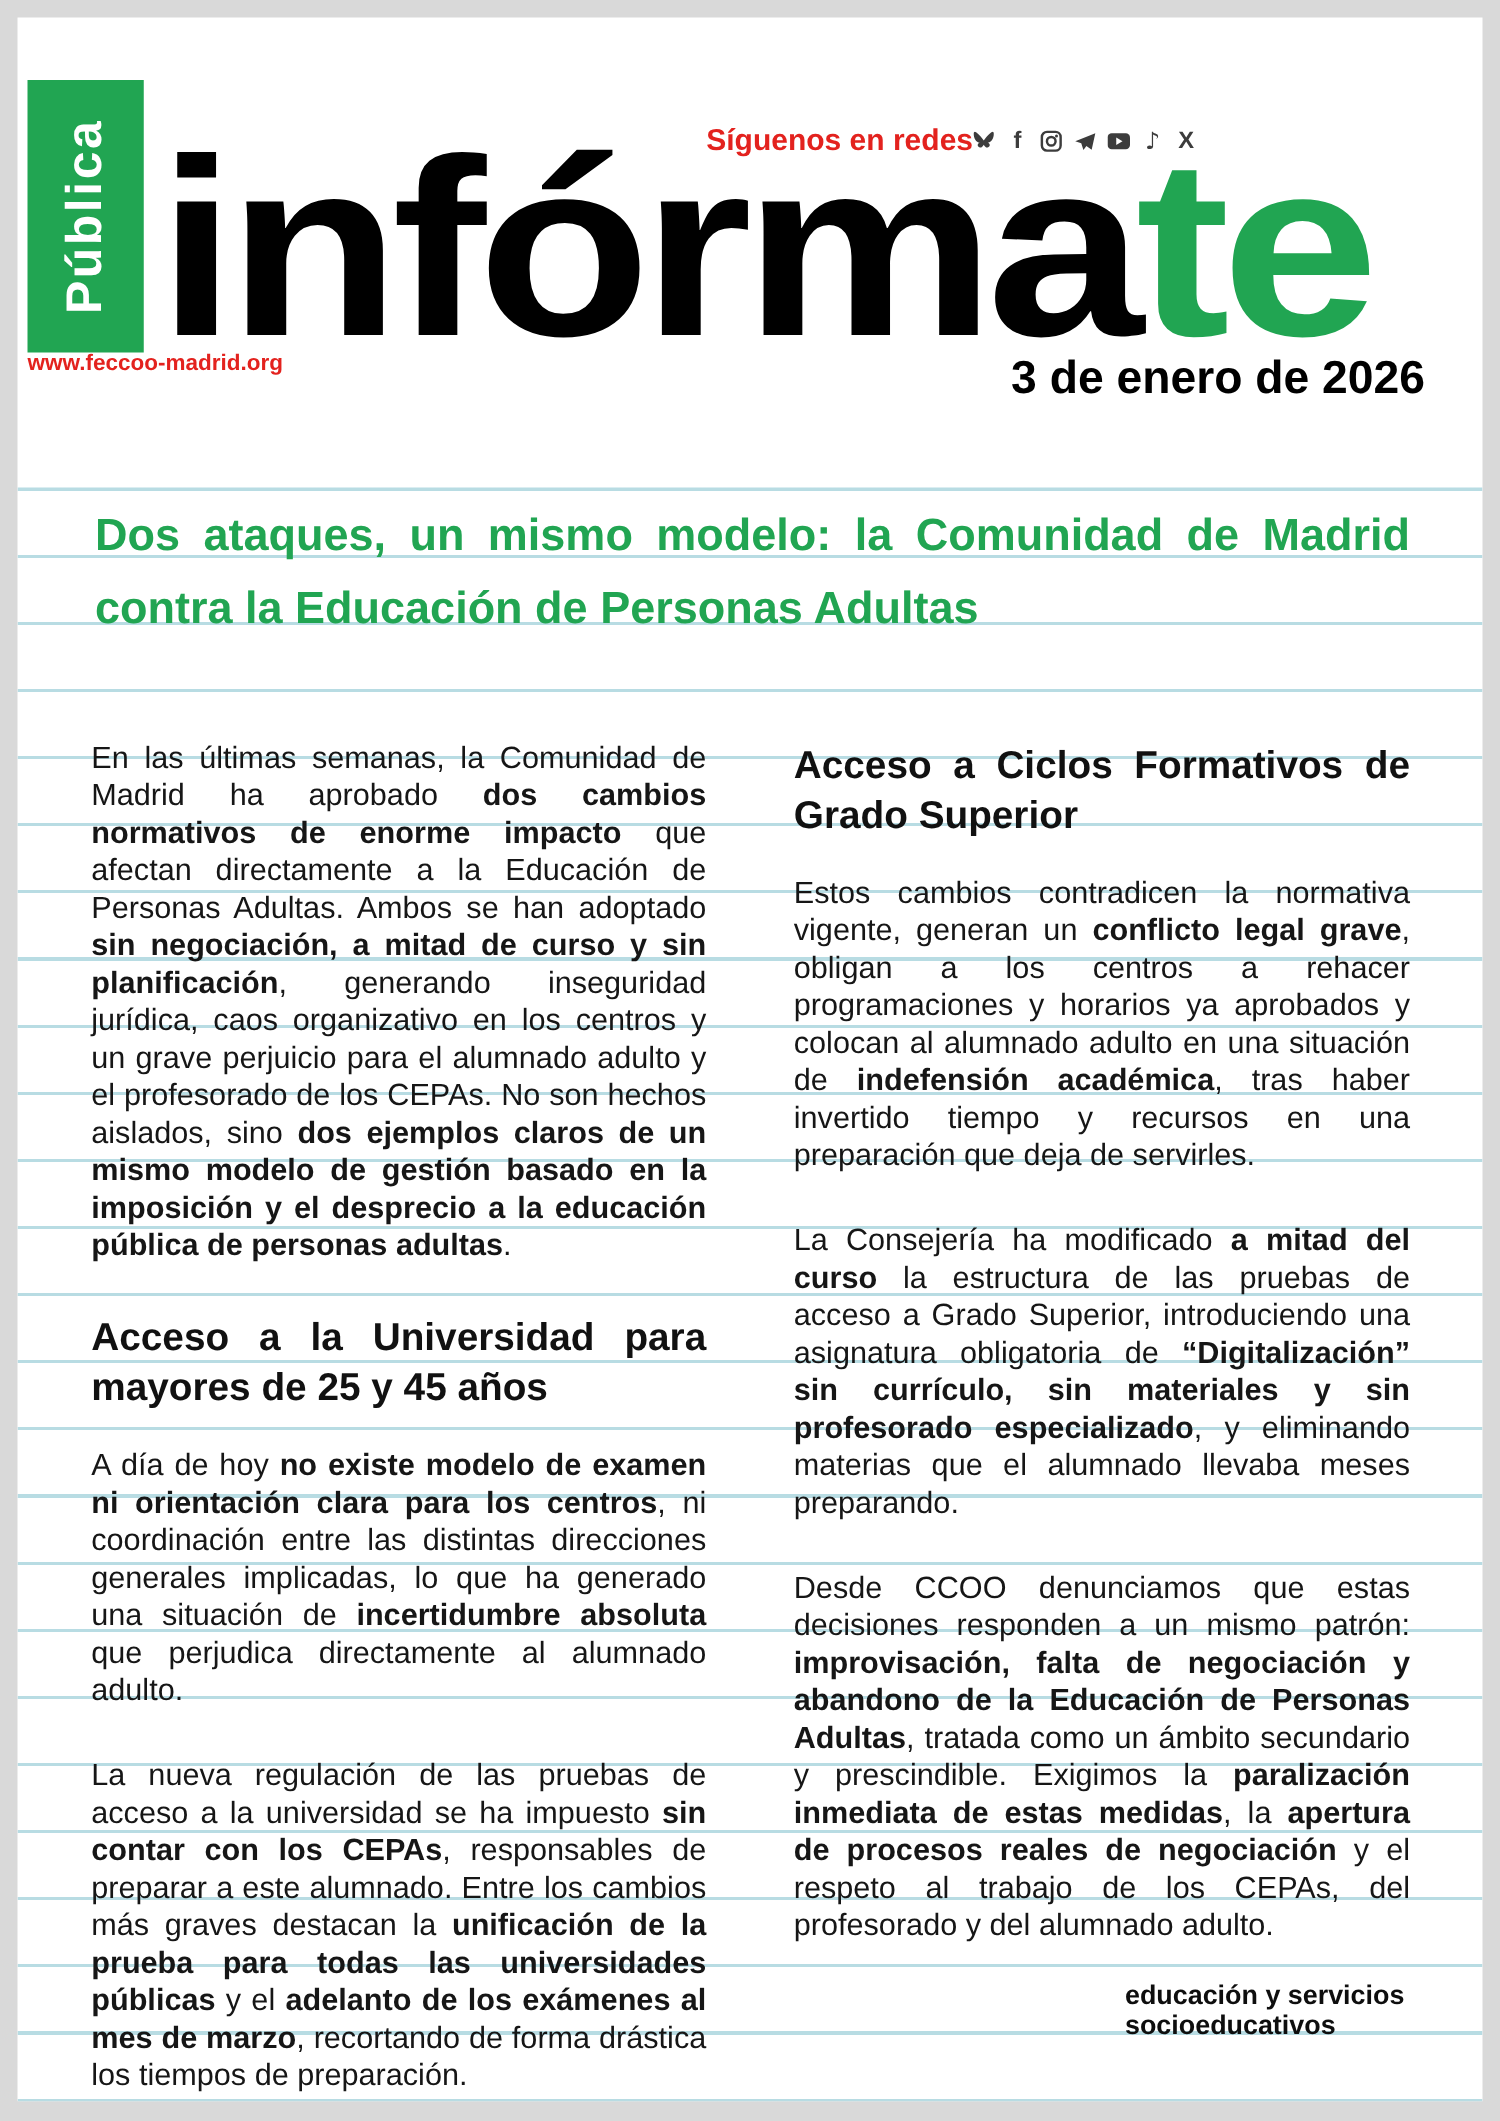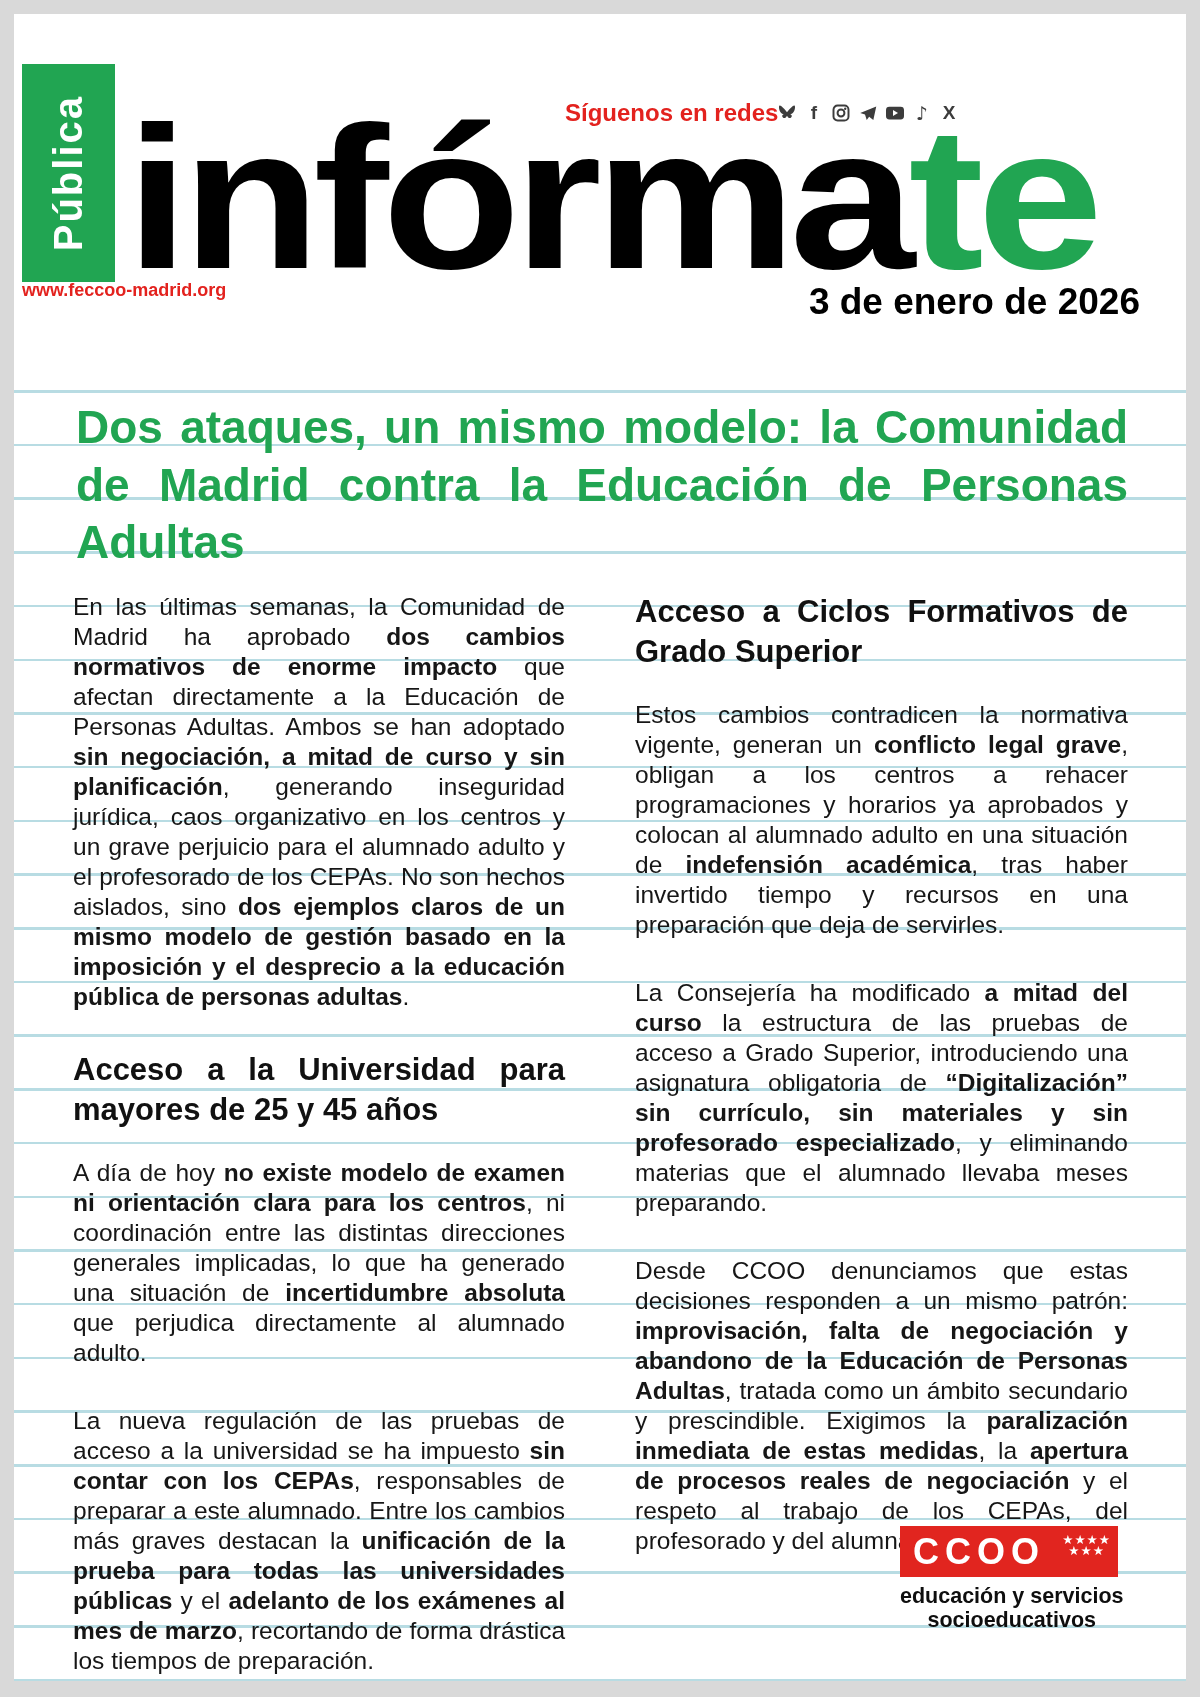--- a/index.html
+++ b/index.html
@@ -28,37 +28,37 @@
   .logo .logo-green{color:var(--green);}
   .follow{position:absolute;left:551px;top:84px;font-size:24px;line-height:30px;font-weight:bold;color:var(--red);}
   .social-row{position:absolute;left:764px;top:88px;display:flex;align-items:center;gap:9px;height:22px;}
   .social-row .sicon{display:inline-flex;align-items:center;justify-content:center;width:18px;height:18px;
     color:#3c3c3c;font-weight:bold;font-size:19px;line-height:18px;}
   .social-row svg{display:block;}
   .website{position:absolute;left:8px;top:266px;font-size:18px;font-weight:bold;color:var(--red);text-decoration:none;}
   .issue-date{position:absolute;right:46px;top:268px;font-size:37px;line-height:40px;font-weight:bold;color:#000000;}
   
   .headline{position:absolute;left:62px;top:385px;width:1052px;color:var(--green);
-    font-size:46px;line-height:57.5px;font-weight:bold;text-align:justify;}
+    font-size:36px;line-height:57.5px;font-weight:bold;text-align:justify;}
   
   .col{position:absolute;top:578px;color:var(--ink);}
   .col-left{left:59px;width:492px;}
   .col-right{left:621px;width:493px;}
   .col p{font-size:24.5px;line-height:30px;text-align:justify;margin:0 0 38px 0;}
   .col p b{font-weight:bold;}
   .col h2{font-size:31px;line-height:40px;font-weight:bold;text-align:justify;margin:0 0 28px 0;color:#111;}
   
   .ccoo-box{position:absolute;left:886px;top:1512px;width:218px;height:51px;background:var(--ccoo-red);}
   .ccoo-text{position:absolute;left:13px;top:0;height:51px;line-height:51px;color:#fff;
     font-weight:bold;font-size:36px;letter-spacing:6px;}
   .ccoo-stars{position:absolute;right:7px;top:8px;color:#fff;text-align:center;font-size:12.5px;line-height:11px;
     letter-spacing:1px;font-family:"DejaVu Sans",sans-serif;}
   .ccoo-stars span{display:block;white-space:nowrap;}
   .ccoo-tagline{position:absolute;left:886px;top:1570px;font-size:21.5px;line-height:24px;font-weight:bold;color:#0e0e0e;}
-  .ccoo-tagline span{display:block;text-align:center;}
+  .ccoo-tagline span{display:block;}
 </style>
 </head>
 <body>
 
 <div class="page">
   <div class="sheet">
     <div class="ruled"></div>
 
     <div class="publica-box">
       <span>Pública</span>
@@ -109,25 +109,18 @@
       <p>La nueva regulación de las pruebas de acceso a la universidad se ha impuesto <b>sin contar con los CEPAs</b>, responsables de preparar a este alumnado. Entre los cambios más graves destacan la <b>unificación de la prueba para todas las universidades públicas</b> y el <b>adelanto de los exámenes al mes de marzo</b>, recortando de forma drástica los tiempos de preparación.</p>
     </div>
 
     <div class="col col-right">
       <h2>Acceso a Ciclos Formativos de Grado Superior</h2>
       <p>Estos cambios contradicen la normativa vigente, generan un <b>conflicto legal grave</b>, obligan a los centros a rehacer programaciones y horarios ya aprobados y colocan al alumnado adulto en una situación de <b>indefensión académica</b>, tras haber invertido tiempo y recursos en una preparación que deja de servirles.</p>
       <p>La Consejería ha modificado <b>a mitad del curso</b> la estructura de las pruebas de acceso a Grado Superior, introduciendo una asignatura obligatoria de <b>“Digitalización” sin currículo, sin materiales y sin profesorado especializado</b>, y eliminando materias que el alumnado llevaba meses preparando.</p>
       <p>Desde CCOO denunciamos que estas decisiones responden a un mismo patrón: <b>improvisación, falta de negociación y abandono de la Educación de Personas Adultas</b>, tratada como un ámbito secundario y prescindible. Exigimos la <b>paralización inmediata de estas medidas</b>, la <b>apertura de procesos reales de negociación</b> y el respeto al trabajo de los CEPAs, del profesorado y del alumnado adulto.</p>
     </div>
 
-    <div class="ccoo-box">
-      <span class="ccoo-text">CCOO</span>
-      <span class="ccoo-stars">
-        <span>★★★★</span>
-        <span>★★★</span>
-      </span>
-    </div>
     <div class="ccoo-tagline">
       <span>educación y servicios</span>
       <span>socioeducativos</span>
     </div>
   </div>
 </div>
 
 </body></html>

